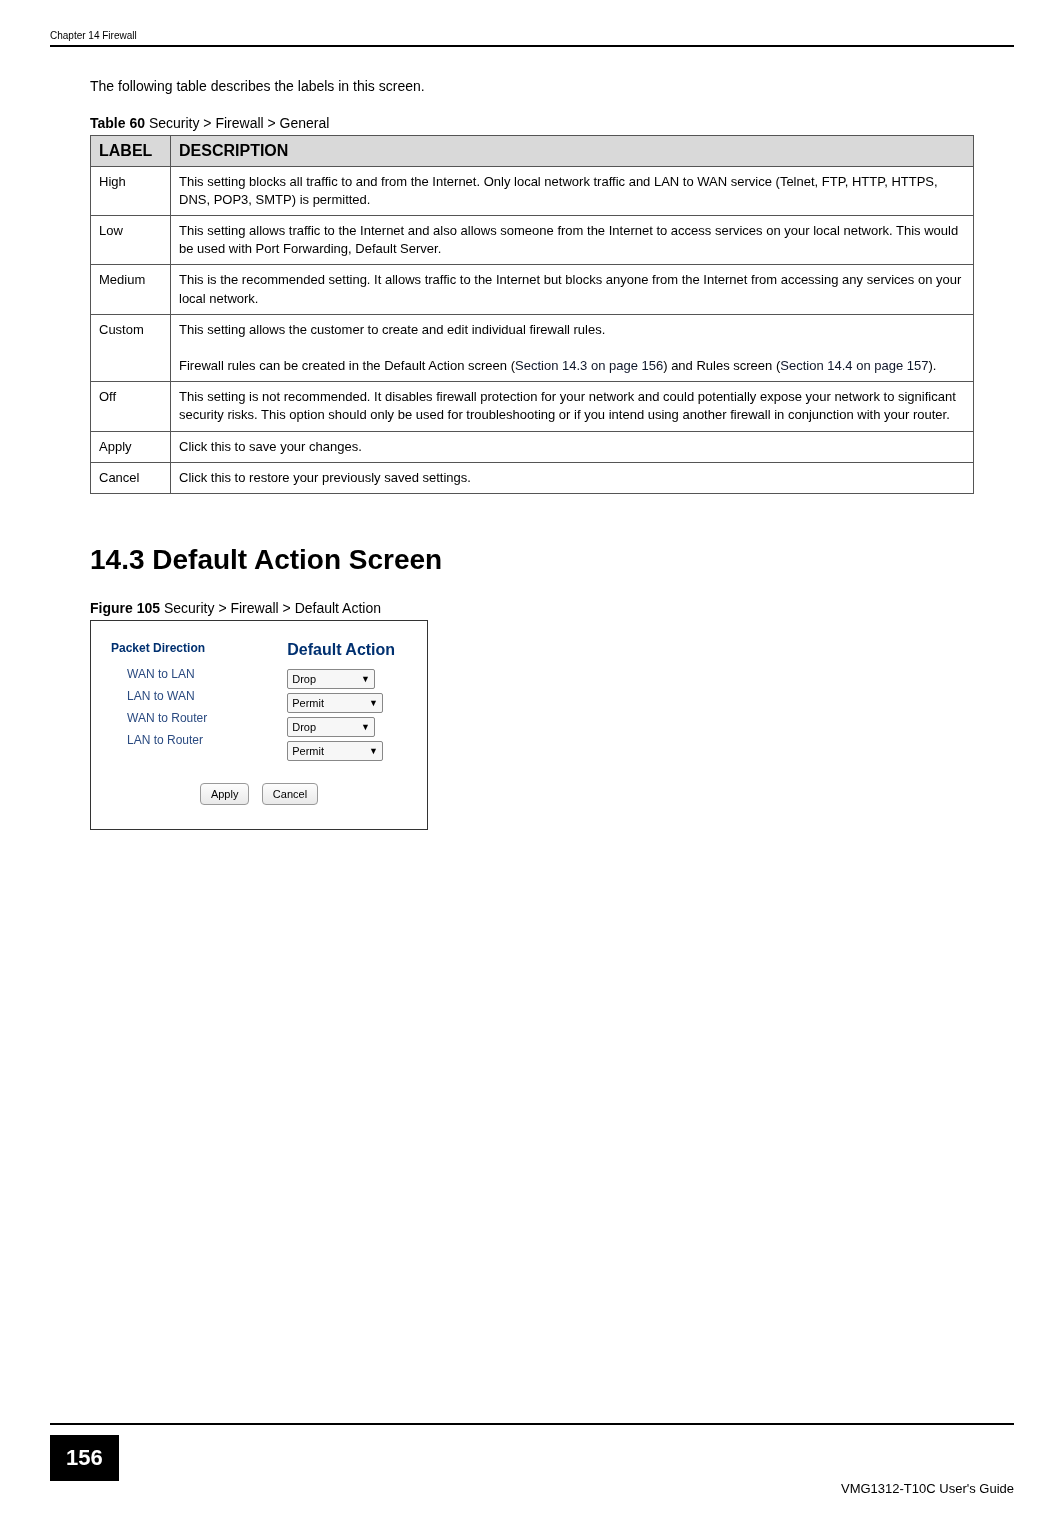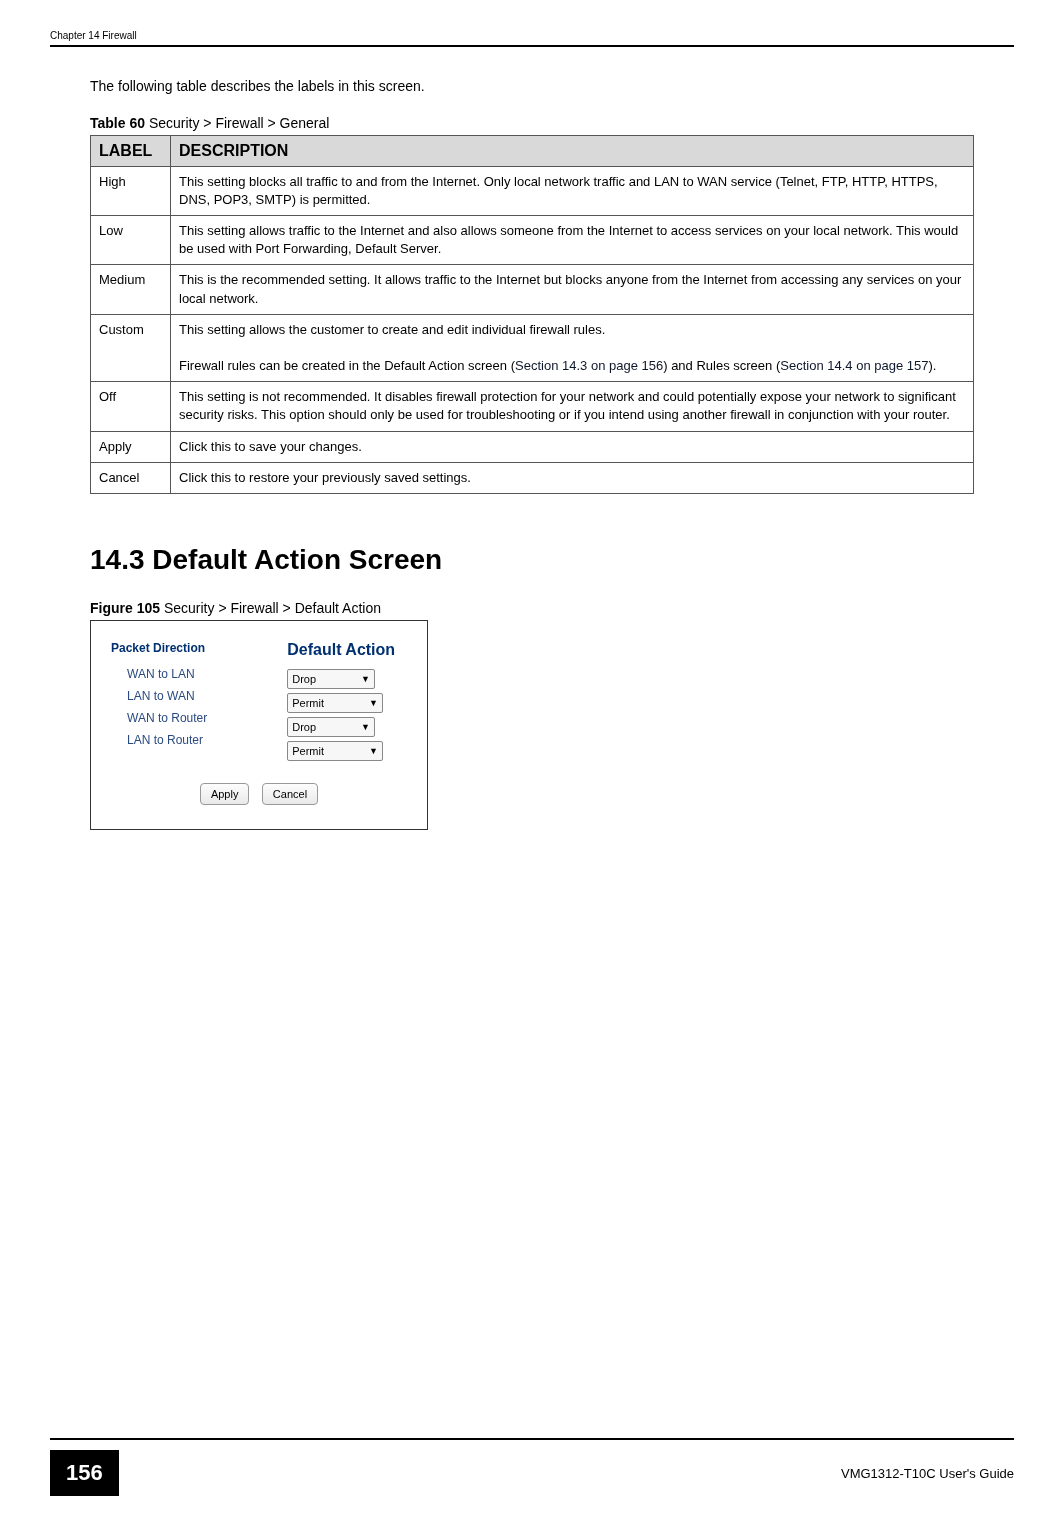--- a/index.html
+++ b/index.html
@@ -19,21 +19,21 @@
 .fig-cols { display: flex; gap: 80px; margin-bottom: 20px; }
 .pd-head { font-weight: bold; font-size: 12px; margin-bottom: 8px; color: #003070; }
 .pd-item { color: #2a4a80; font-size: 12px; padding: 4px 0 4px 16px; }
 .da-head { font-weight: bold; font-size: 16px; margin-bottom: 8px; color: #003070; }
 .select-box { display: inline-flex; align-items: center; border: 1px solid #888; background: #f7f7f7; font-size: 11px; padding: 1px 4px; height: 20px; margin: 2px 0; min-width: 58px; border-radius: 2px; gap: 39px; }
 .select-box .arrow { margin-left: auto; font-size: 9px; padding-left: 6px; }
 .btn-row { text-align: center; margin-top: 6px; }
 .btn { display: inline-block; border: 1px solid #999; background: linear-gradient(#fdfdfd,#e9e9e9); border-radius: 4px; font-size: 11px; padding: 4px 10px; margin: 0 4px; }
 .footer { position: absolute; bottom: 28px; left: 50px; right: 50px; }
 .footer-line { border-top: 2px solid #000; margin-bottom: 10px; }
-.footer-row { display: flex; align-items: center; }
+.footer-row { display: flex; align-items: flex-start; flex-direction: column; }
 .page-num-box { background: #000; color: #fff; font-size: 22px; font-weight: bold; padding: 10px 16px; }
 .guide-name { margin-left: auto; font-size: 13px; }
 </style>
 </head>
 <body>
 
 <div class="page">
 
   <div class="header">
     <span>Chapter 14 Firewall</span>

